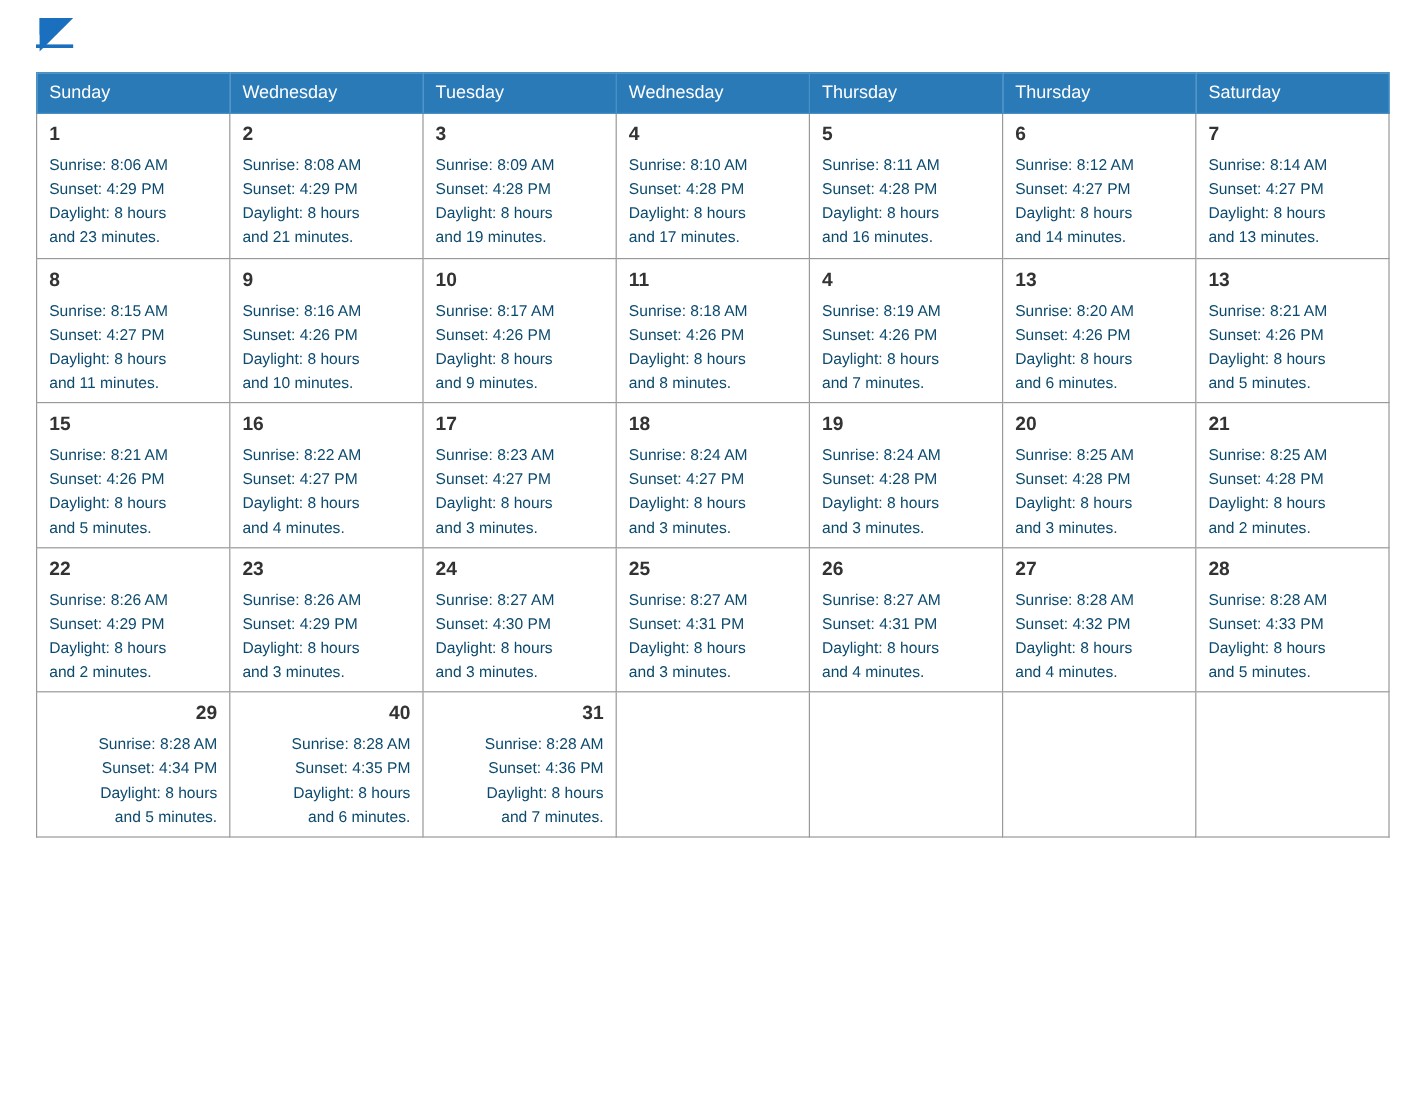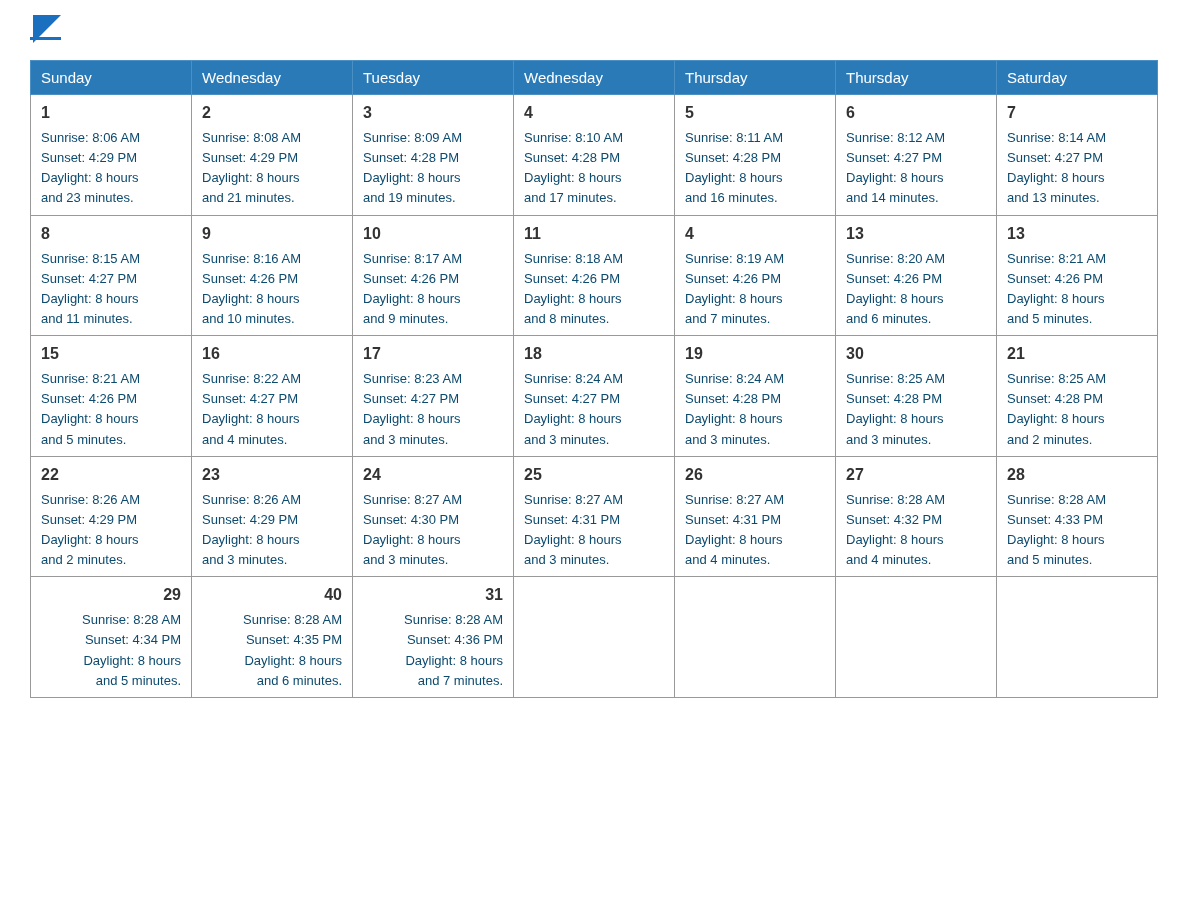--- a/index.html
+++ b/index.html
@@ -214,21 +214,21 @@
         </td>
         <td>
           <span class="day-number">18</span>
           <div class="day-info">Sunrise: 8:24 AM<br>Sunset: 4:27 PM<br>Daylight: 8 hours<br>and 3 minutes.</div>
         </td>
         <td>
           <span class="day-number">19</span>
           <div class="day-info">Sunrise: 8:24 AM<br>Sunset: 4:28 PM<br>Daylight: 8 hours<br>and 3 minutes.</div>
         </td>
         <td>
-          <span class="day-number">30</span>
+          <span class="day-number">20</span>
           <div class="day-info">Sunrise: 8:25 AM<br>Sunset: 4:28 PM<br>Daylight: 8 hours<br>and 3 minutes.</div>
         </td>
         <td>
           <span class="day-number">21</span>
           <div class="day-info">Sunrise: 8:25 AM<br>Sunset: 4:28 PM<br>Daylight: 8 hours<br>and 2 minutes.</div>
         </td>
       </tr>
       <tr>
         <td>
           <span class="day-number">22</span>

